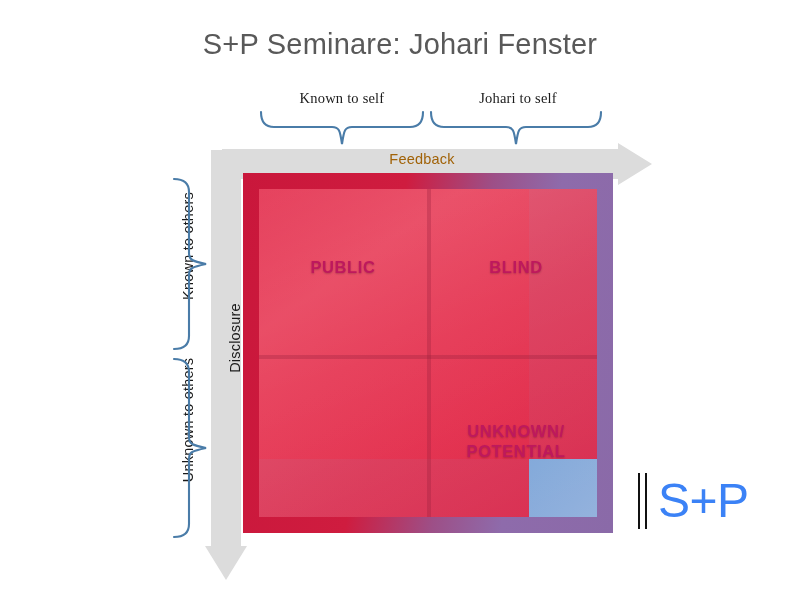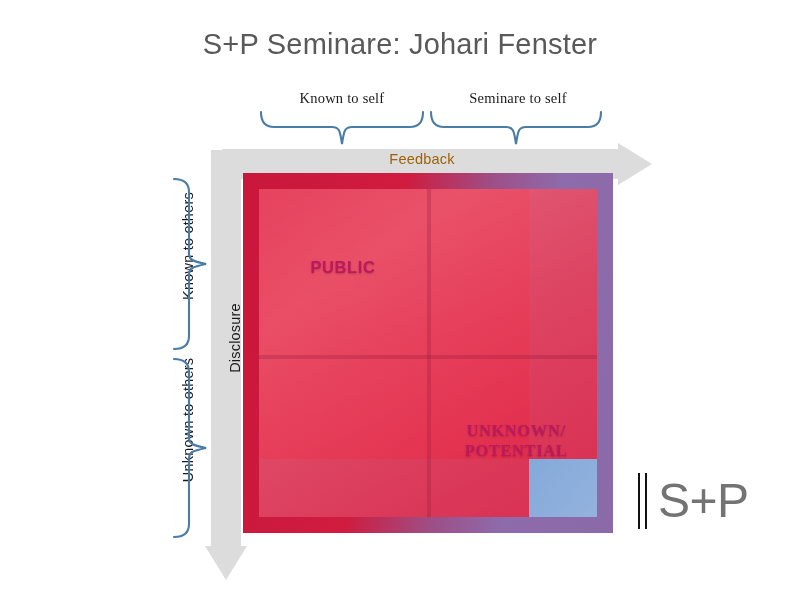--- a/index.html
+++ b/index.html
@@ -199,39 +199,39 @@
     font-size: 16.5px;
     letter-spacing: 0.6px;
     text-align: center;
     text-shadow: 0 1px 2px rgba(0,0,0,0.22);
     line-height: 1.22;
     white-space: pre-line;
   }
   #quad-public   { left: 258px; top: 257px; width: 170px; }
   #quad-blind    { left: 432px; top: 257px; width: 168px; }
   #quad-private  { left: 258px; top: 433px; width: 170px; }
-  #quad-unknown  { left: 430px; top: 421px; width: 172px; font-family: Liberation Serif, serif; }
+  #quad-unknown  { left: 430px; top: 421px; width: 172px; }
 
   
   #sp-logo {
     position: absolute;
     left: 638px;
     top: 473px;
     display: flex;
     align-items: center;
   }
   .logo-bar {
     width: 2px;
     height: 56px;
     background: #111111;
     margin-right: 5px;
   }
   #logo-text {
     font-size: 48px;
-    color: #737373;
+    color: #3b82f6;
     font-weight: 400;
     letter-spacing: -0.5px;
     line-height: 1;
     margin-left: 6px;
   }
 </style>
 </head>
 <body>
 
 <div id="stage">
@@ -242,21 +242,21 @@
     <path d="M0,6 L396,6 L396,0 L430,21 L396,42 L396,36 L0,36 Z" fill="#dcdcdc"></path>
   </svg>
   <div id="feedback-label">Feedback</div>
 
   <svg id="disclosure-arrow" width="42" height="430" viewBox="0 0 42 430">
     <path d="M6,0 L36,0 L36,396 L42,396 L21,430 L0,396 L6,396 Z" fill="#dcdcdc"></path>
   </svg>
   <div id="disclosure-label">Disclosure</div>
 
   <div class="col-label" id="col-label-known">Known to self</div>
-  <div class="col-label" id="col-label-unknown">Seminare  to self</div>
+  <div class="col-label" id="col-label-unknown">Johari  to self</div>
 
   <svg class="brace-top" id="brace-top-left" width="168" height="36" viewBox="0 0 168 36">
     <path d="M3,2 C3,13 8,17 16,17 L74,17 C81,17 82,20 84,34
              C86,20 87,17 94,17 L152,17 C160,17 165,13 165,2" fill="none" stroke="#4a7ca8" stroke-width="2.1" stroke-linecap="round"></path>
   </svg>
   <svg class="brace-top" id="brace-top-right" width="176" height="36" viewBox="0 0 176 36">
     <path d="M3,2 C3,13 8,17 16,17 L78,17 C85,17 86,20 88,34
              C90,20 91,17 98,17 L160,17 C168,17 173,13 173,2" fill="none" stroke="#4a7ca8" stroke-width="2.1" stroke-linecap="round"></path>
   </svg>
 
@@ -278,20 +278,21 @@
       <div id="layer-blue"></div>
       <div id="layer-red-v"></div>
       <div id="layer-red-h"></div>
       <div id="layer-sheen"></div>
       <div class="divider" id="divider-v"></div>
       <div class="divider" id="divider-h"></div>
     </div>
   </div>
 
   <div class="quad-label" id="quad-public">PUBLIC</div>
+  <div class="quad-label" id="quad-blind">BLIND</div>
   <div class="quad-label" id="quad-unknown">UNKNOWN/
 POTENTIAL</div>
 
   <div id="sp-logo">
     <div class="logo-bar"></div>
     <div class="logo-bar"></div>
     <div id="logo-text">S+P</div>
   </div>
 
 </div>

